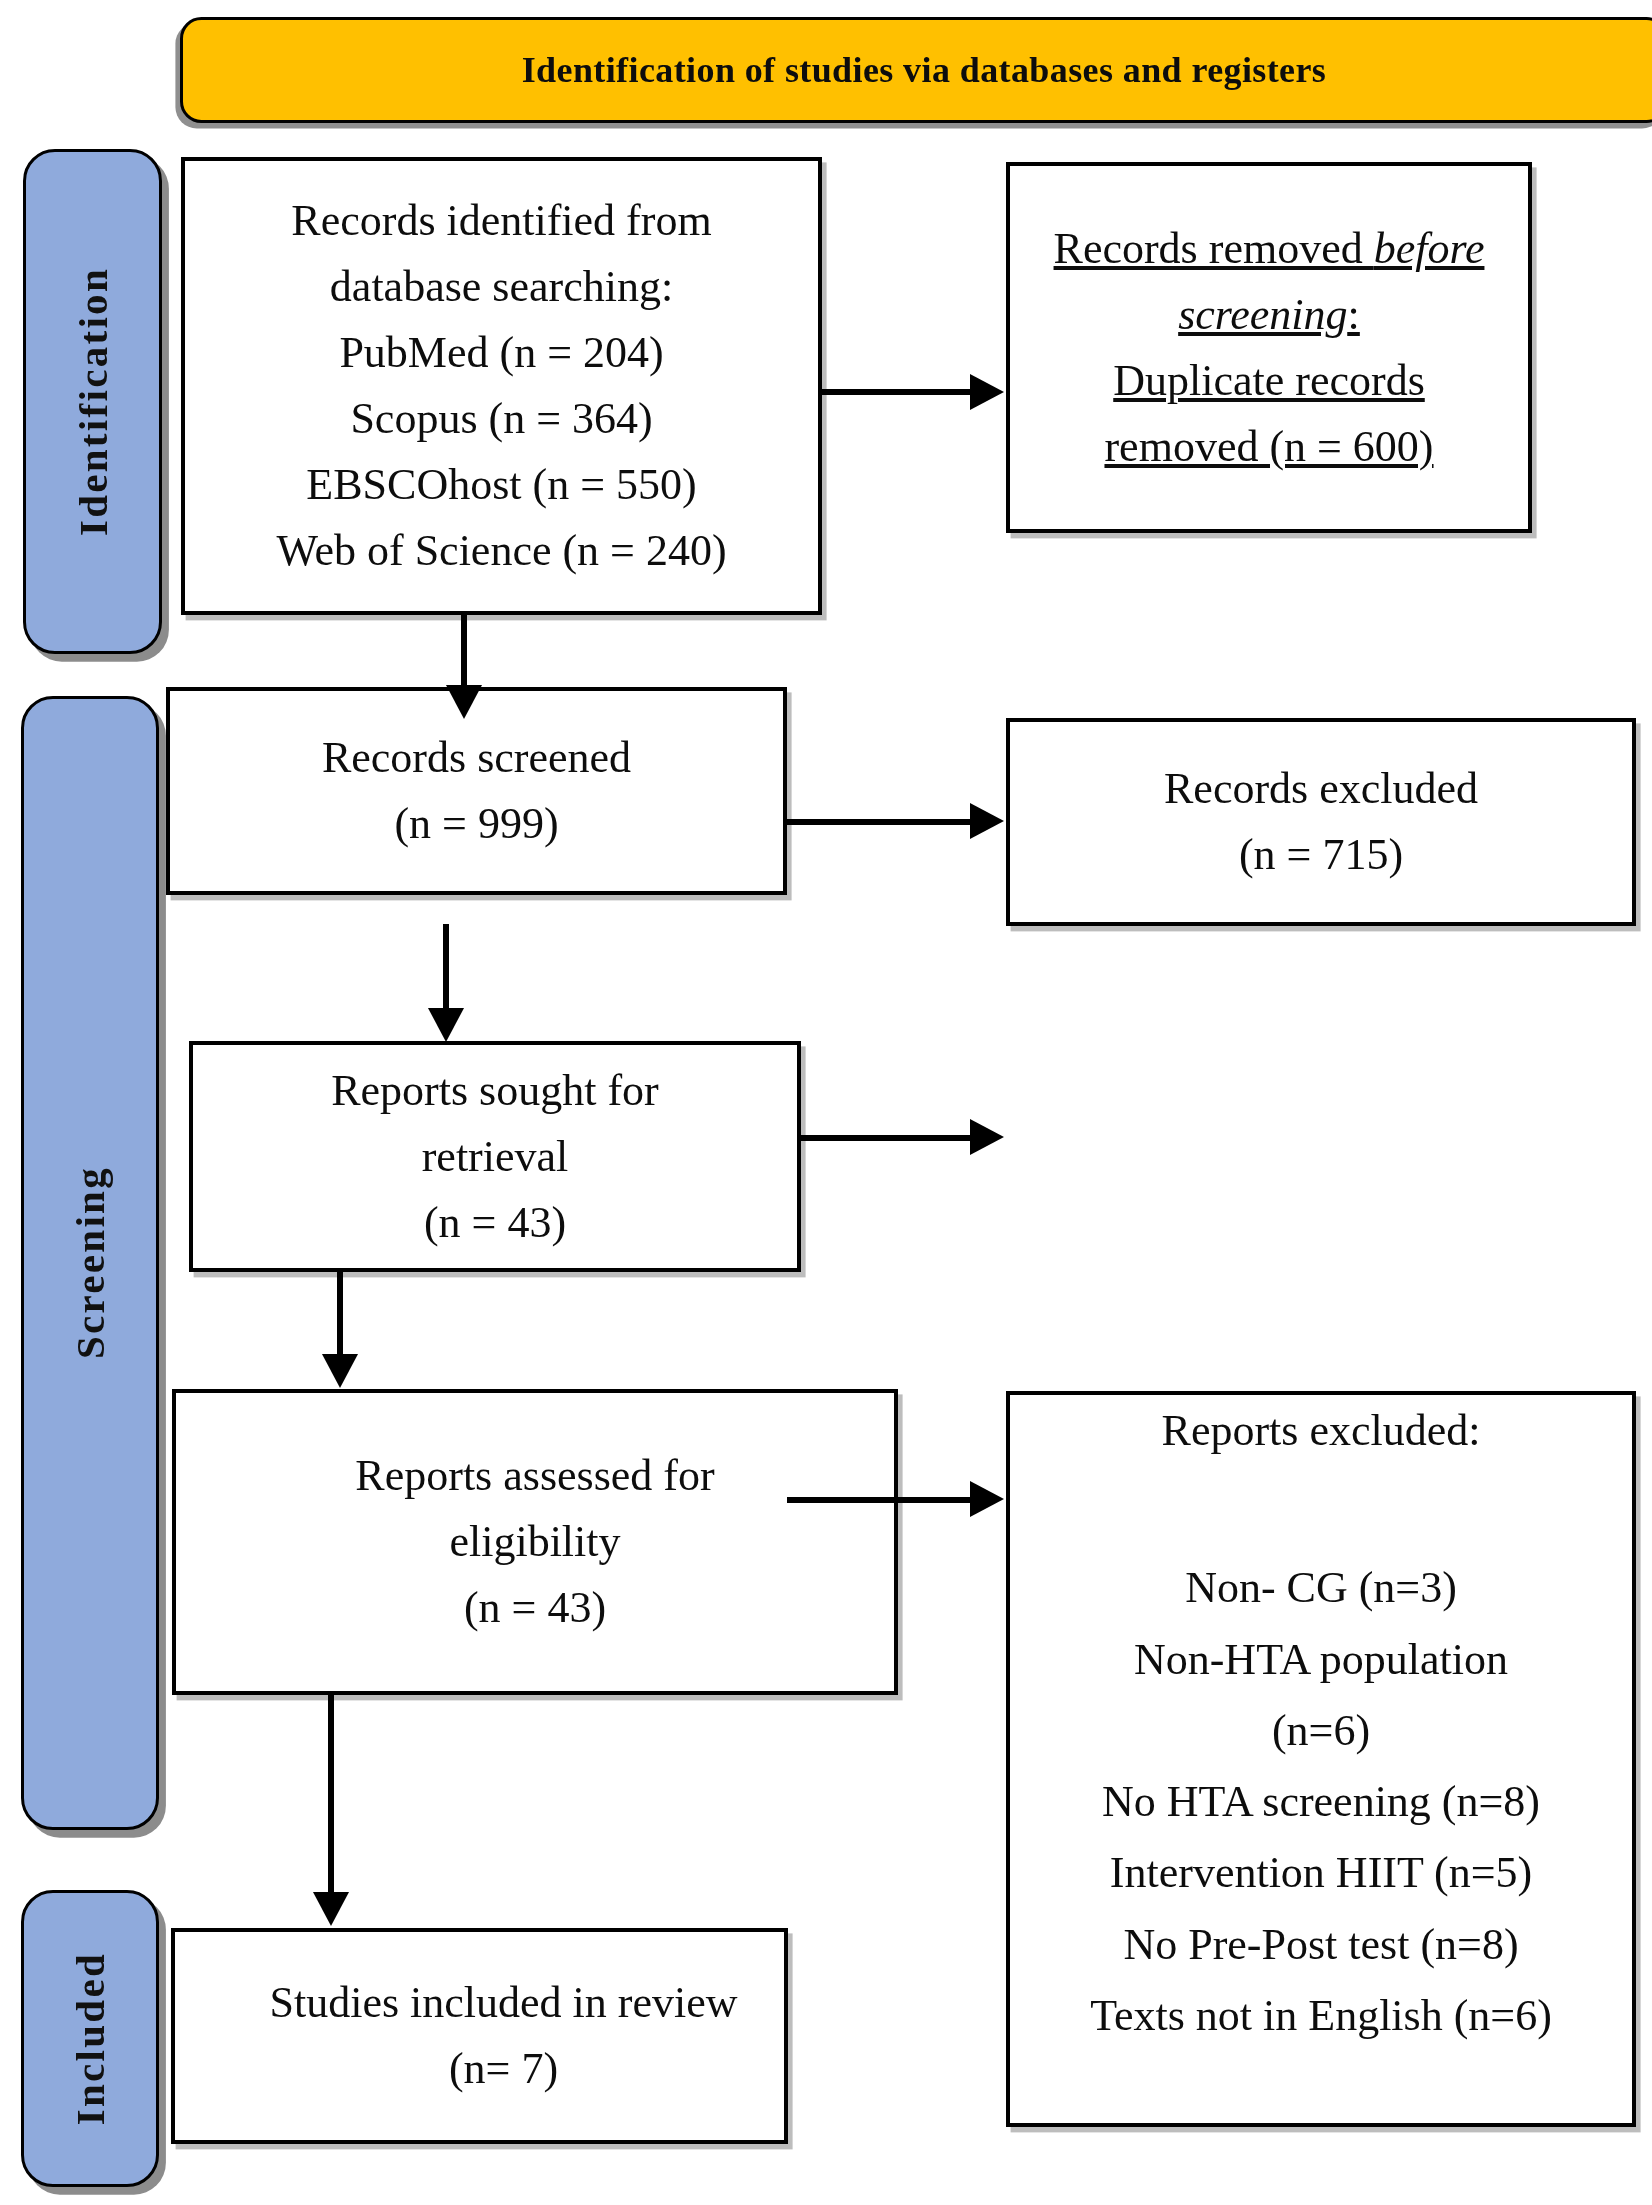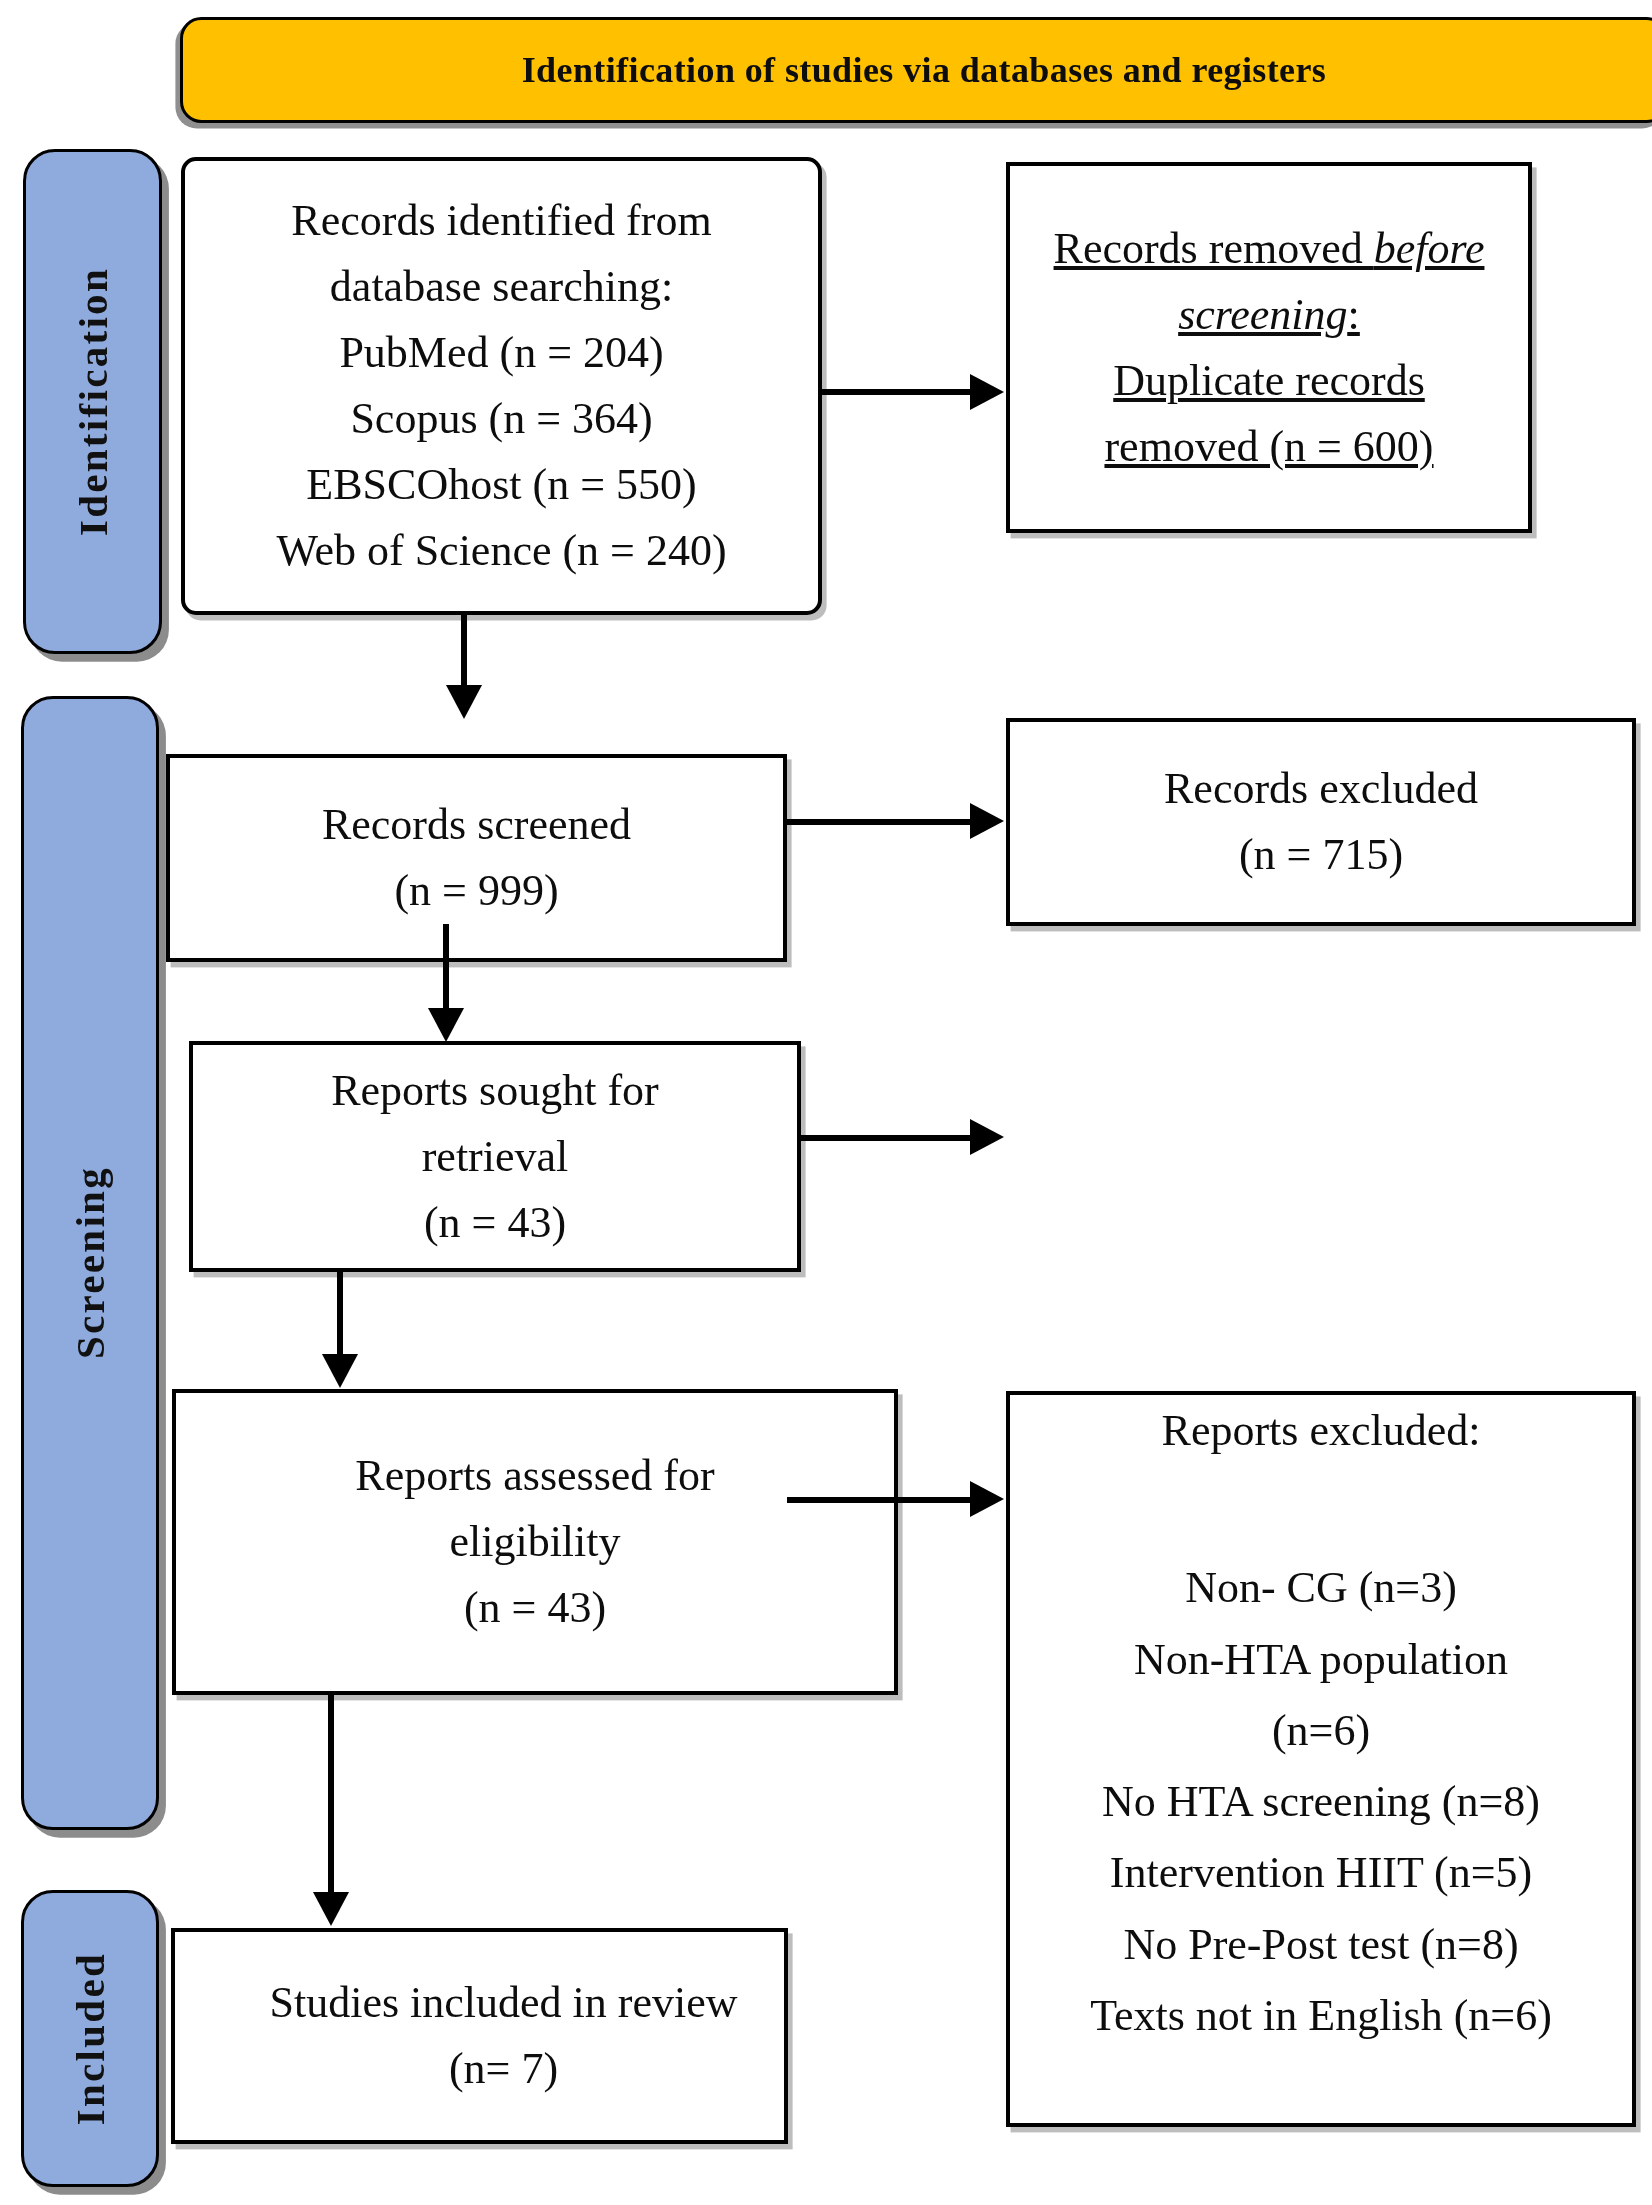--- a/index.html
+++ b/index.html
@@ -56,23 +56,23 @@
     background: #ffffff;
     border: 4.6px solid #000;
     box-shadow: 4.6px 5.4px 0 #bdbdbd;
     box-sizing: border-box;
     display: flex; flex-direction: column;
     align-items: center; justify-content: center;
     text-align: center;
   }
   .fbox .line { font-size: 44px; line-height: 1.5; white-space: nowrap; }
 
-  .box-identified       { left: 181px;  top: 157px;  width: 641px;  height: 458px; border-radius: 15px; }
+  .box-identified       { left: 181px;  top: 157px;  width: 641px;  height: 458px; }
   .box-removed          { left: 1006px; top: 162px;  width: 526px;  height: 371px; text-decoration: underline; }
-  .box-screened         { left: 166px;  top: 754px;  width: 621px;  height: 208px; }
+  .box-screened         { left: 166px;  top: 687px;  width: 621px;  height: 208px; }
   .box-rec-excluded     { left: 1006px; top: 718px;  width: 630px;  height: 208px; }
   .box-sought           { left: 189px;  top: 1041px; width: 612px;  height: 231px; }
   .box-not-retrieved    { left: 1006px; top: 1031px; width: 630px;  height: 210px; }
   .box-assessed         { left: 172px;  top: 1389px; width: 726px;  height: 306px; }
   .box-rep-excluded     { left: 1006px; top: 1391px; width: 630px;  height: 736px;
                           justify-content: flex-start; }
   .box-included         { left: 171px;  top: 1928px; width: 617px;  height: 216px; padding-left: 48px; }
 
   .box-rep-excluded .line { line-height: 1.62; }
   .box-rep-excluded .gap { height: 86px; }

